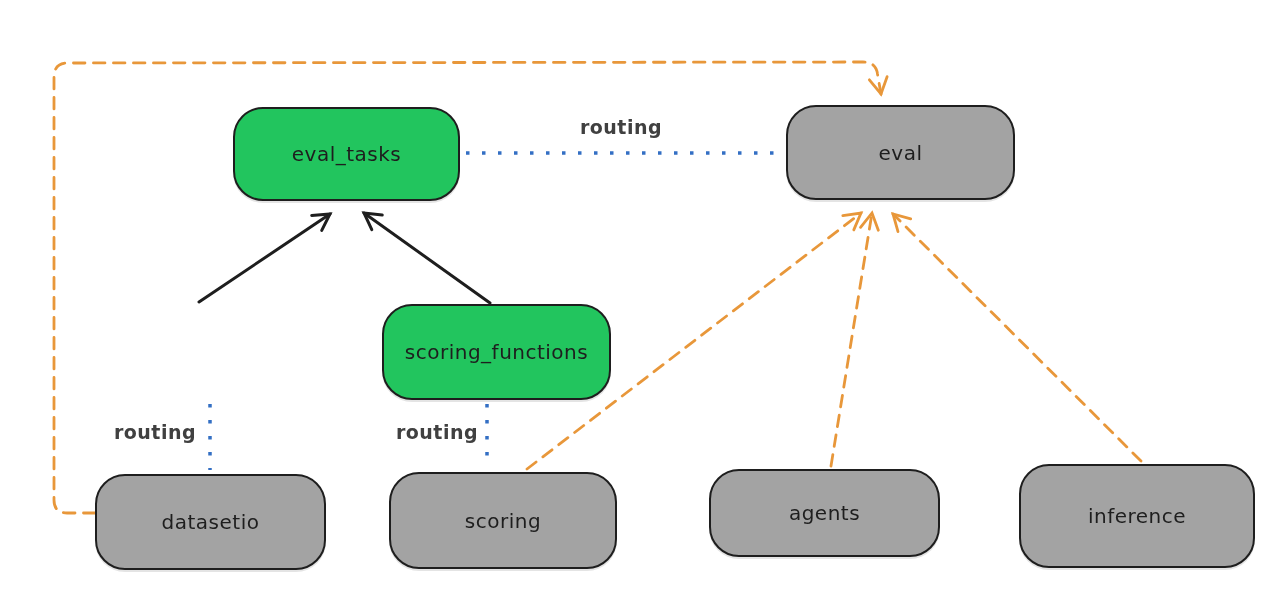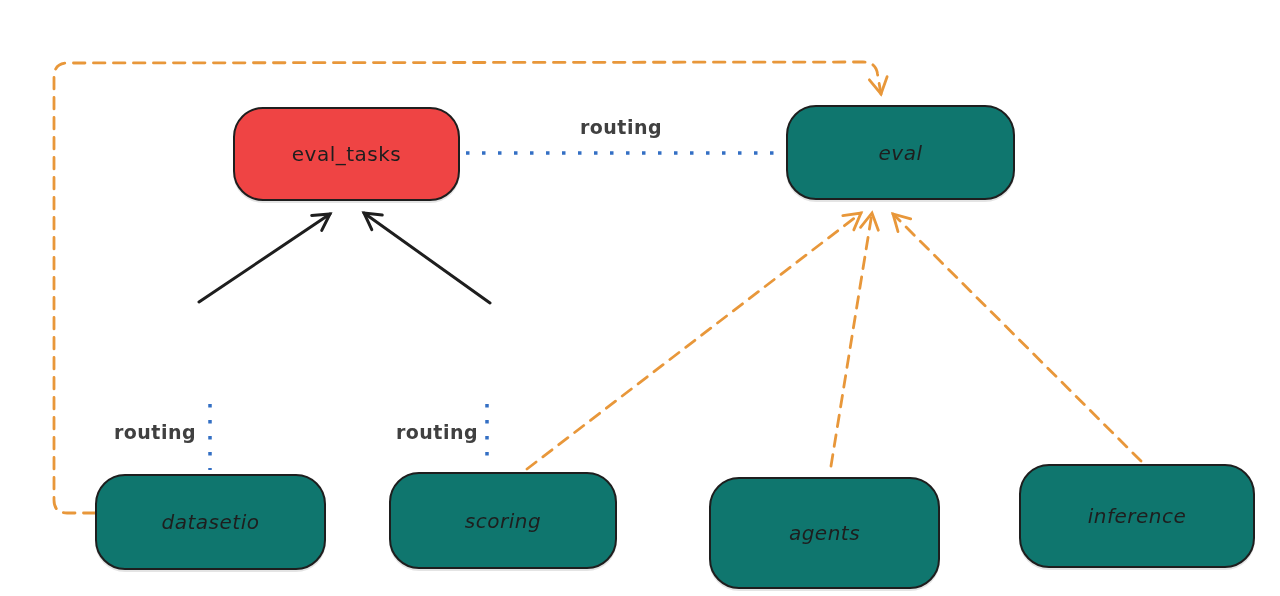--- a/index.html
+++ b/index.html
@@ -22,22 +22,22 @@
     border: 2.5px solid #1e1e1e;
     border-radius: 30px;
     display: flex;
     align-items: center;
     justify-content: center;
     font-size: 20px;
     color: #1e1e1e;
     letter-spacing: 0.5px;
     box-shadow: 0 2px 0 rgba(30,30,30,0.12);
   }
-  .node.blue  { background: #ef4444; }
-  .node.green { background: #0f766e; font-style: italic; }
+  .node.blue  { background: #22c55e; }
+  .node.green { background: #a3a3a3; }
   .edge-label {
     position: absolute;
     color: #404040;
     font-weight: bold;
     font-size: 19px;
     text-align: center;
     letter-spacing: 0.5px;
     white-space: nowrap;
   }
 </style>
@@ -71,30 +71,33 @@
 
   <div class="node blue" style="left:233px; top:107px; width:227px; height:94px;">
     <span>eval_tasks</span>
   </div>
 
   <div class="node green" style="left:786px; top:105px; width:229px; height:95px;">
     <span>eval</span>
   </div>
 
 
+  <div class="node blue" style="left:382px; top:304px; width:229px; height:96px;">
+    <span>scoring_functions</span>
+  </div>
 
   <div class="node green" style="left:389px; top:472px; width:228px; height:97px;">
     <span>scoring</span>
   </div>
 
   <div class="node green" style="left:95px; top:474px; width:231px; height:96px;">
     <span>datasetio</span>
   </div>
 
-  <div class="node green" style="left:709px; top:469px; width:231px; height:112px;margin-top:8px;">
+  <div class="node green" style="left:709px; top:469px; width:231px; height:88px;">
     <span>agents</span>
   </div>
 
   <div class="node green" style="left:1019px; top:464px; width:236px; height:104px;">
     <span>inference</span>
   </div>
 
   <div class="edge-label" style="left:556px; top:116px; width:130px;">routing</div>
   <div class="edge-label" style="left:110px; top:421px; width:90px;">routing</div>
   <div class="edge-label" style="left:392px; top:421px; width:90px;">routing</div>

